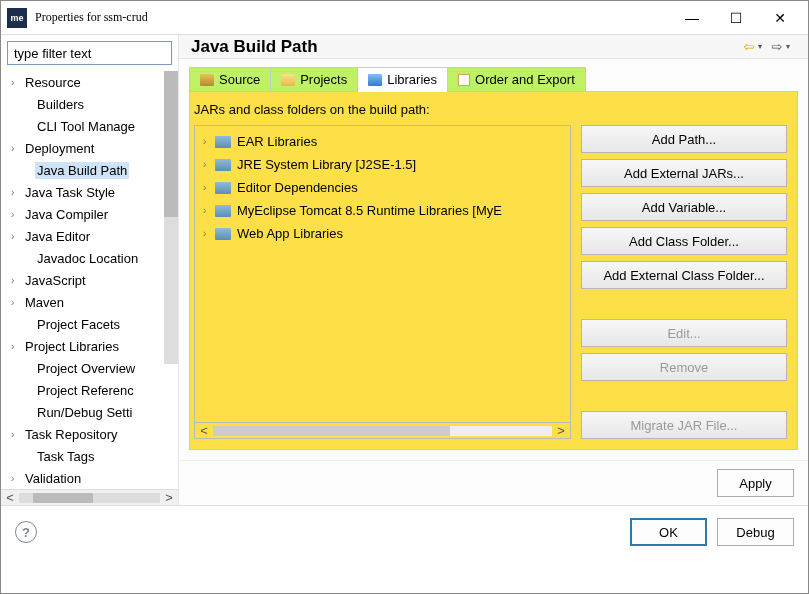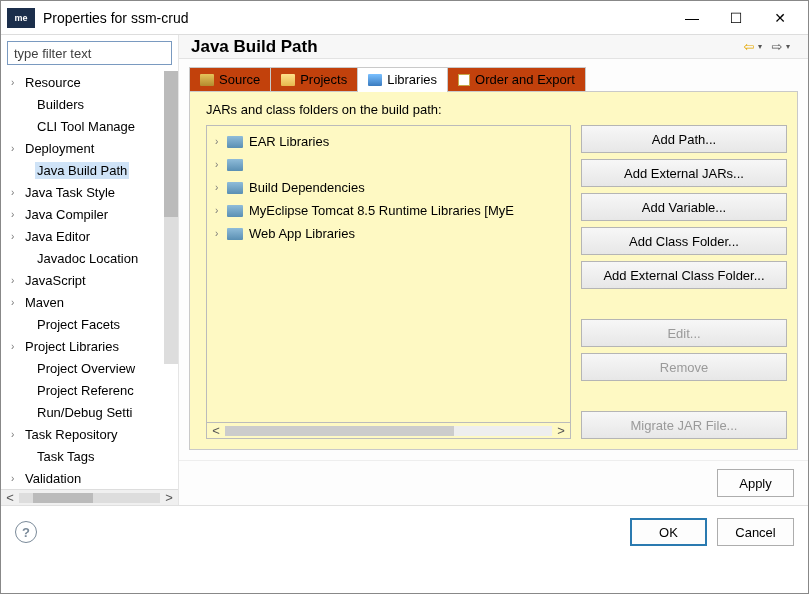--- a/index.html
+++ b/index.html
@@ -1,26 +1,26 @@
 <!DOCTYPE html>
 <html><head>
 <meta charset="utf-8">
 <style>
   * { box-sizing: border-box; font-family: "Segoe UI", Tahoma, sans-serif; font-size: 13px; }
   body { margin: 0; background: #fff; width: 809px; height: 594px; overflow: hidden; border: 1px solid #888; }
 
   .titlebar { height: 34px; display: flex; align-items: center; padding: 0 6px; background: #fff; border-bottom: 1px solid #ddd; }
-  .titlebar .appicon { width: 28px; height: 20px; background: #1b2e4b; color: #fff; font-size: 9px; font-weight: bold; display: flex; align-items: center; justify-content: center; margin-right: 8px; }
-  .titlebar .title { flex: 1; font-size: 14px; }
+  .titlebar .appicon { width: 20px; height: 20px; background: #1b2e4b; color: #fff; font-size: 9px; font-weight: bold; display: flex; align-items: center; justify-content: center; margin-right: 8px; }
+  .titlebar .title { flex: 1; font-size: 12px; font-family: Liberation Serif, serif; }
   .titlebar .winbtn { width: 44px; height: 28px; display: flex; align-items: center; justify-content: center; font-size: 14px; }
 
   .content { display: flex; height: 470px; }
 
   .left { width: 178px; border-right: 1px solid #e5e5e5; display: flex; flex-direction: column; }
-  .filter { margin: 6px; border: 1px solid #7a9ac0; height: 24px; padding: 0 6px; display: flex; align-items: center; color: #404040; }
+  .filter { margin: 6px; border: 1px solid #7a9ac0; height: 24px; padding: 0 6px; display: flex; align-items: center; color: #000000; }
   .tree { flex: 1; overflow: hidden; position: relative; }
   .tree-inner { position: absolute; inset: 0 14px 0 0; overflow: hidden; }
   .tree-item { display: flex; align-items: center; height: 22px; padding-left: 10px; white-space: nowrap; }
   .tree-item .chev { width: 12px; color: #777; font-size: 10px; }
   .tree-item.child { padding-left: 22px; }
   .tree-item.selected span.label { background: #cfe3f7; }
   .tree-item span.label { padding: 1px 2px; }
   .tree-vscroll { position: absolute; top:0; right:0; width:14px; height:70%; background:#ddd; }
   .tree-vscroll::before { content:""; position:absolute; top:0; left:0; right:0; height:50%; background:#bbb; }
   .tree-hscroll { height: 16px; display:flex; align-items:center; background:#f0f0f0; border-top:1px solid #ddd;}
@@ -29,31 +29,31 @@
   .tree-hscroll .hthumb { position:absolute; left:14px; width:60px; height:10px; background:#bbb;}
 
   .right { flex: 1; display: flex; flex-direction: column; background: #fdfdfd; }
   .rheader { height: 40px; display: flex; align-items: center; padding: 0 12px; border-bottom: 1px solid #e3e3e3; background:#f7f7f7;}
   .rheader .rtitle { font-size: 17px; font-weight: 600; flex:1; }
   .rheader .navarrow { width:18px; color:#555; text-align:center;}
   .rheader .navarrow.y { color:#e5a800; }
   .rheader .dd { width:10px; font-size:8px; color:#555; }
 
   .tabs { display: flex; margin: 8px 10px 0 10px; }
-  .tab { border: 1px solid #c9c9c9; border-bottom: none; padding: 4px 10px; display: flex; align-items: center; gap: 5px; background: #c2410c; margin-right: -1px; position:relative;}
+  .tab { border: 1px solid #c9c9c9; border-bottom: none; padding: 4px 10px; display: flex; align-items: center; gap: 5px; background: #bef264; margin-right: -1px; position:relative;}
   .tab.active { background: #fff; z-index:2; }
   .tab.active::after { content:""; position:absolute; left:0; right:0; bottom:-1px; height:2px; background:#fff; }
   .tab-icon { width:14px; height:12px; display:inline-block; }
   .ico-jar { background: linear-gradient(#e6c35a,#b38b2e); border-radius:1px; }
   .ico-folder { background: linear-gradient(#ffe08a,#e6b84d); border-radius:1px; }
   .ico-lib { background: linear-gradient(#7ac0ff,#3a7bbf); border-radius:1px; }
   .ico-order { width:12px; height:12px; border:1px solid #c7a84a; background:#fff; position:relative; }
   .ico-books { background: linear-gradient(#8fbcd9,#5a8fb3); border-radius:1px; }
 
-  .tabbody { border: 1px solid #c9c9c9; margin: 0 10px 10px 10px; padding: 10px 10px 10px 16px; flex:1; display:flex; flex-direction:column; background:#fef9c3;}
+  .tabbody { border: 1px solid #c9c9c9; margin: 0 10px 10px 10px; padding: 10px 10px 10px 4px; flex:1; display:flex; flex-direction:column; background:#fde047;}
   .desc { margin-bottom: 8px; }
   .buildrow { display: flex; gap: 10px; flex:1; }
   .listwrap { flex:1; display:flex; flex-direction:column; }
   .list { border: 1px solid #bbb; flex:1; padding: 4px 0; overflow:hidden;}
   .list-item { display:flex; align-items:center; height:23px; padding-left:8px; white-space:nowrap;}
   .list-item .chev { width:12px; color:#777; font-size:10px;}
   .list-item .libico { width:16px; height:12px; margin-right:6px;}
   .list-hscroll { height: 16px; border:1px solid #bbb; border-top:none; display:flex; align-items:center;}
   .list-hscroll .harrow { width:18px; text-align:center; color:#555;}
   .list-hscroll .htrack { flex:1; height:10px; background:#eee; position:relative;}
@@ -213,25 +213,26 @@
         <div class="listwrap">
           <div class="list" id="lib-list">
               <div class="list-item">
                 <span class="chev">›</span>
                 <span class="libico ico-books"></span>
                 <span>EAR Libraries</span>
               </div>
               <div class="list-item">
                 <span class="chev">›</span>
                 <span class="libico ico-books"></span>
-              </div>
-              <div class="list-item">
-                <span class="chev">›</span>
-                <span class="libico ico-books"></span>
-                <span>Build Dependencies</span>
+                <span>JRE System Library [J2SE-1.5]</span>
+              </div>
+              <div class="list-item">
+                <span class="chev">›</span>
+                <span class="libico ico-books"></span>
+                <span>Editor Dependencies</span>
               </div>
               <div class="list-item">
                 <span class="chev">›</span>
                 <span class="libico ico-books"></span>
                 <span>MyEclipse Tomcat 8.5 Runtime Libraries [MyE</span>
               </div>
               <div class="list-item">
                 <span class="chev">›</span>
                 <span class="libico ico-books"></span>
                 <span>Web App Libraries</span>
@@ -263,14 +264,14 @@
     <div class="footer1">
       <div class="fbtn">Apply</div>
     </div>
   </div>
 </div>
 
 <div class="footer2">
   <div class="help">?</div>
   <div class="spacer2"></div>
   <div class="fbtn primary">OK</div>
-  <div class="fbtn">Cancel</div>
+  <div class="fbtn">Debug</div>
 </div>
 
 </body></html>

